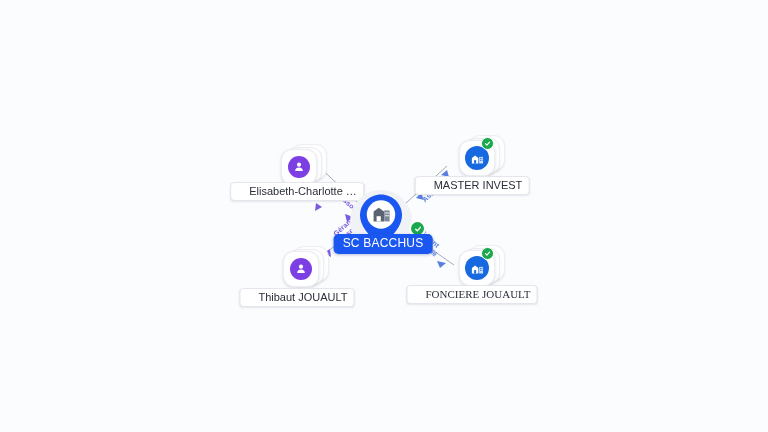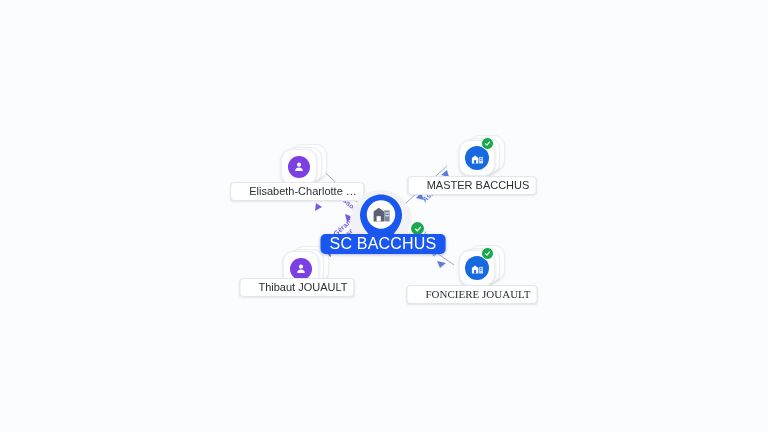--- a/index.html
+++ b/index.html
@@ -165,21 +165,21 @@
     justify-content: center;
   }
   .pin-badge svg { display: block; }
 
   .center-label {
     position: absolute;
     transform: translateX(-50%);
     background: #1a57f0;
     border-radius: 5px;
     padding: 3px 9px 4px 9px;
-    font-size: 16px;
+    font-size: 12px;
     line-height: 13px;
     letter-spacing: 0.2px;
     color: #ffffff;
     white-space: nowrap;
     box-shadow: 0 1px 3px rgba(20,50,140,0.30);
   }
 
   
   .edge-label {
     position: absolute;
@@ -266,21 +266,21 @@
       <div class="card-main">
         <div class="avatar-circle">
           <svg width="14" height="14" viewBox="0 0 24 24" fill="#ffffff">
             <circle cx="12" cy="8" r="3.6"></circle>
             <path d="M12 13c-3.6 0-6.4 2.1-6.4 4.6V19h12.8v-1.4C18.4 15.1 15.6 13 12 13z"></path>
           </svg>
         </div>
       </div>
     </div>
   </div>
-  <div class="node-label" style="left:297px; top:278px;">Thibaut JOUAULT</div>
+  <div class="node-label" style="left:297px; top:288px;">Thibaut JOUAULT</div>
 
   <div class="node" style="left:459px; top:140px;">
     <div class="company-card-stack">
       <div class="card-ghost g1"></div>
       <div class="card-ghost g2"></div>
       <div class="company-main">
         <div class="company-circle">
           <svg width="15" height="15" viewBox="0 0 24 24" fill="#ffffff">
             <path d="M3 20V11.2L8.2 7.3L13.4 11.2V20H3z"></path>
             <path d="M14.6 20V9.4h6.3V20h-6.3z" fill="#cfe0fa"></path>
@@ -292,21 +292,21 @@
           </svg>
         </div>
       </div>
       <div class="check-badge" style="left:22px; top:-3px;">
         <svg width="7" height="7" viewBox="0 0 24 24" fill="none" stroke="#ffffff" stroke-width="4.2" stroke-linecap="round" stroke-linejoin="round">
           <path d="M5 12.5 L10 17.5 L19 7"></path>
         </svg>
       </div>
     </div>
   </div>
-  <div class="node-label" style="left:472px; top:176px;">MASTER BACCHUS</div>
+  <div class="node-label" style="left:472px; top:176px;">MASTER INVEST</div>
 
   <div class="node" style="left:459px; top:250px;">
     <div class="company-card-stack">
       <div class="card-ghost g1"></div>
       <div class="card-ghost g2"></div>
       <div class="company-main">
         <div class="company-circle">
           <svg width="15" height="15" viewBox="0 0 24 24" fill="#ffffff">
             <path d="M3 20V11.2L8.2 7.3L13.4 11.2V20H3z"></path>
             <path d="M14.6 20V9.4h6.3V20h-6.3z" fill="#cfe0fa"></path>

